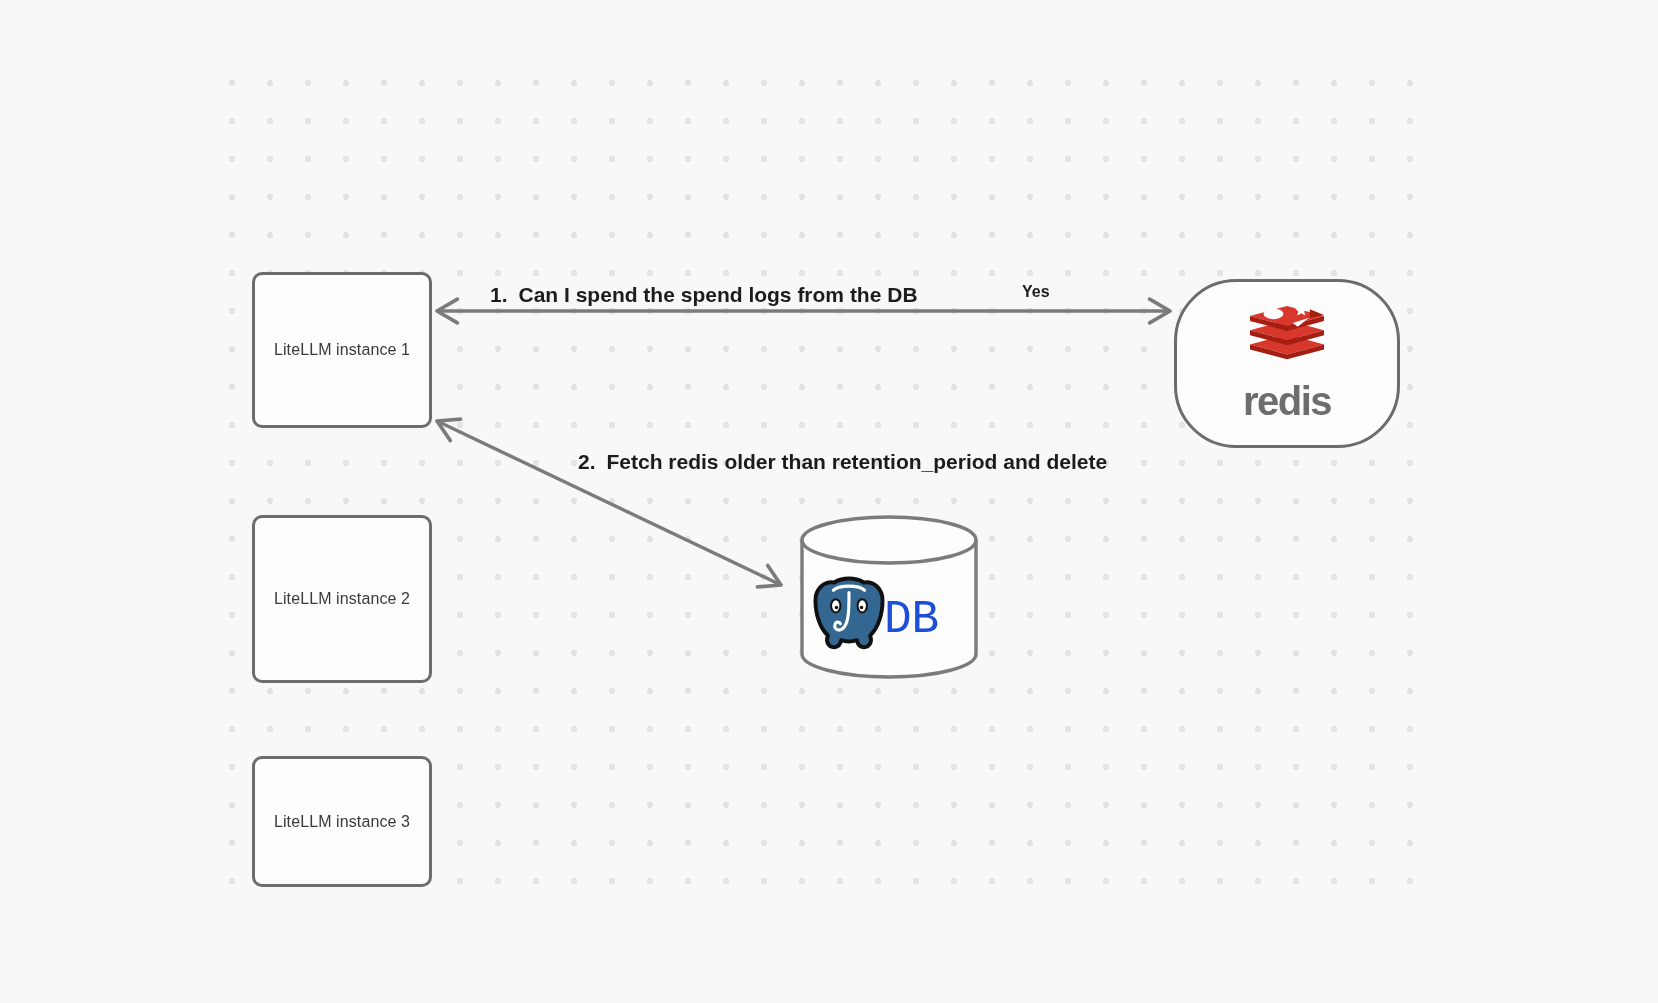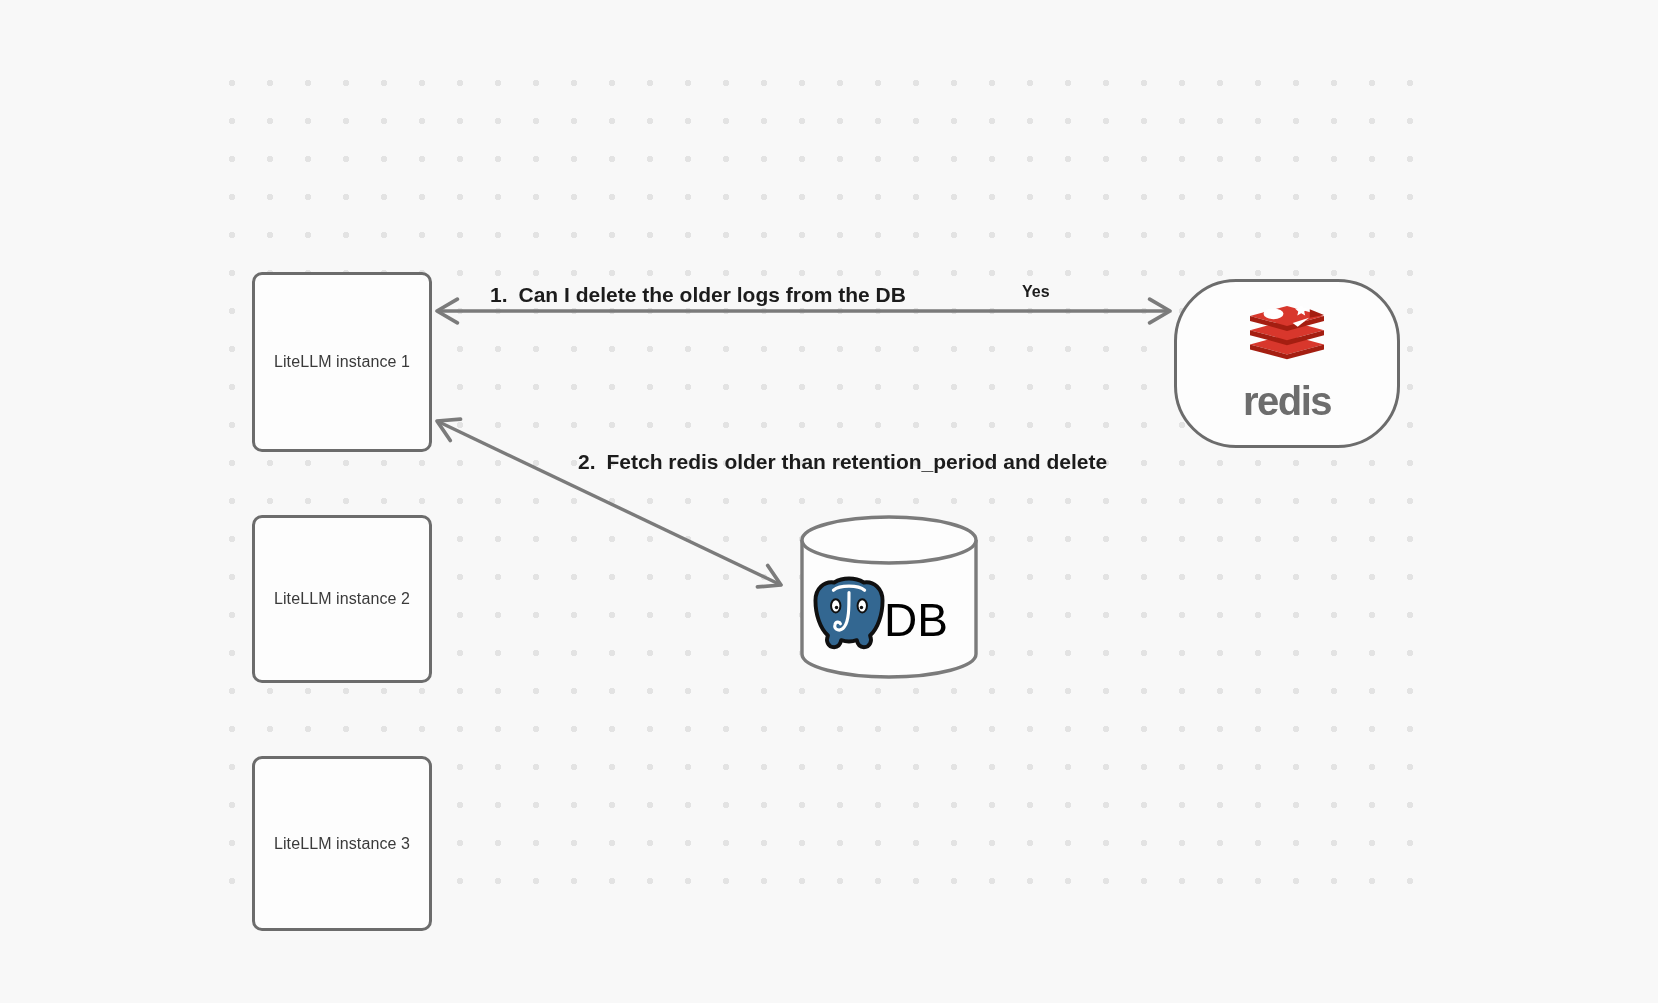--- a/index.html
+++ b/index.html
@@ -19,42 +19,42 @@
   }
   .edges-layer{position:absolute;left:0;top:0;width:1658px;height:1003px;}
   .edge-line{stroke:#7b7b7b;stroke-width:3.4px;}
   .node-box{
     position:absolute;left:252px;width:180px;
     background:#fdfdfd;border:3.5px solid #6c6c6c;border-radius:10px;
     box-sizing:border-box;
     display:flex;align-items:center;justify-content:center;
     font-size:16px;color:#3a3a3a;letter-spacing:0.1px;
   }
-  #litellm-1{top:272px;height:180px;}
+  #litellm-1{top:272px;height:156px;}
   #litellm-2{top:515px;height:168px;}
-  #litellm-3{top:756px;height:175px;align-items:center;}
+  #litellm-3{top:756px;height:131px;align-items:center;}
 
   .redis-node{
     position:absolute;left:1174px;top:279px;width:226px;height:169px;
     background:#fdfdfd;border:3.5px solid #6c6c6c;border-radius:62px;
     box-sizing:border-box;
     display:flex;flex-direction:column;align-items:center;justify-content:center;
   }
   .redis-logo{width:86px;height:74px;}
   .redis-word{
     font-size:40px;font-weight:700;color:#6d6d6d;
     letter-spacing:-1.5px;line-height:1;margin-top:1px;
   }
 
   .db-node{position:absolute;left:798px;top:513px;width:182px;height:168px;}
   .db-cylinder{position:absolute;left:0;top:0;width:182px;height:168px;}
   .pg-logo{position:absolute;left:12px;top:62px;width:78px;height:82px;}
   .db-label{
     position:absolute;left:86px;top:84px;
-    font-size:46px;font-weight:500;color:#000000;line-height:1;
+    font-size:46px;font-weight:500;color:#1d4ed8;line-height:1;font-family:Liberation Mono, monospace;
   }
 
   .edge-label{
     position:absolute;display:flex;
     font-weight:700;font-size:21px;color:#1c1c1c;white-space:nowrap;
   }
   .edge-label .num{margin-right:11px;}
   #edge-label-1{left:490px;top:283px;}
   #edge-response-yes{position:absolute;left:1022px;top:283px;font-weight:700;font-size:16px;color:#1c1c1c;}
   #edge-label-2{left:578px;top:450px;}
@@ -126,21 +126,21 @@
       <ellipse cx="33" cy="39" rx="6" ry="8.5" fill="#ffffff" stroke="#101010" stroke-width="2.5"></ellipse>
       <ellipse cx="67" cy="39" rx="6" ry="8.5" fill="#ffffff" stroke="#101010" stroke-width="2.5"></ellipse>
       <circle cx="34" cy="41" r="2.2" fill="#101010"></circle>
       <circle cx="66" cy="41" r="2.2" fill="#101010"></circle>
     </svg>
     <span class="db-label">DB</span>
   </div>
 
   <div class="edge-label" id="edge-label-1">
     <span class="num">1.</span>
-    <span>Can I delete the older logs from the DB</span>
+    <span>Can I spend the spend logs from the DB</span>
   </div>
   <div id="edge-response-yes">Yes</div>
 
   <div class="edge-label" id="edge-label-2">
     <span class="num">2.</span>
     <span>Fetch redis older than retention_period and delete</span>
   </div>
 
 </div>
 

